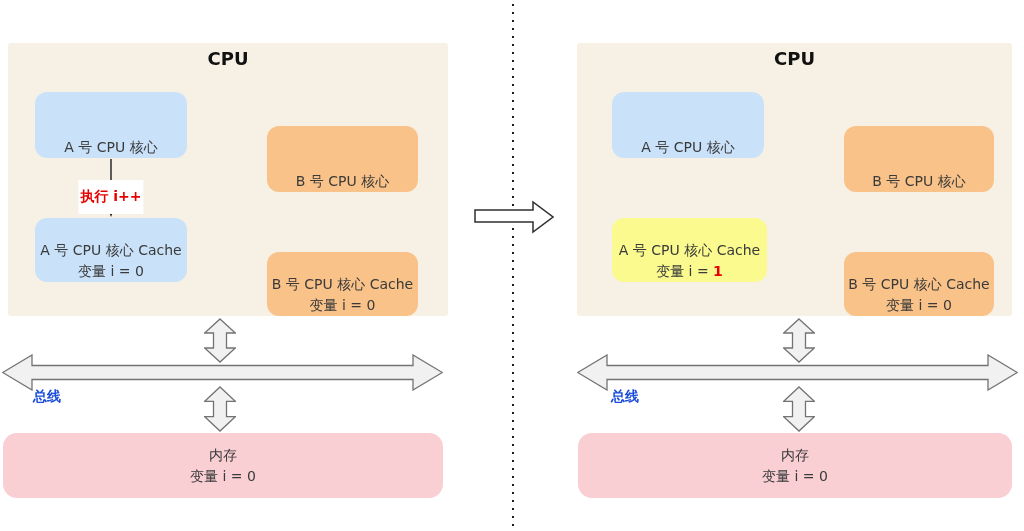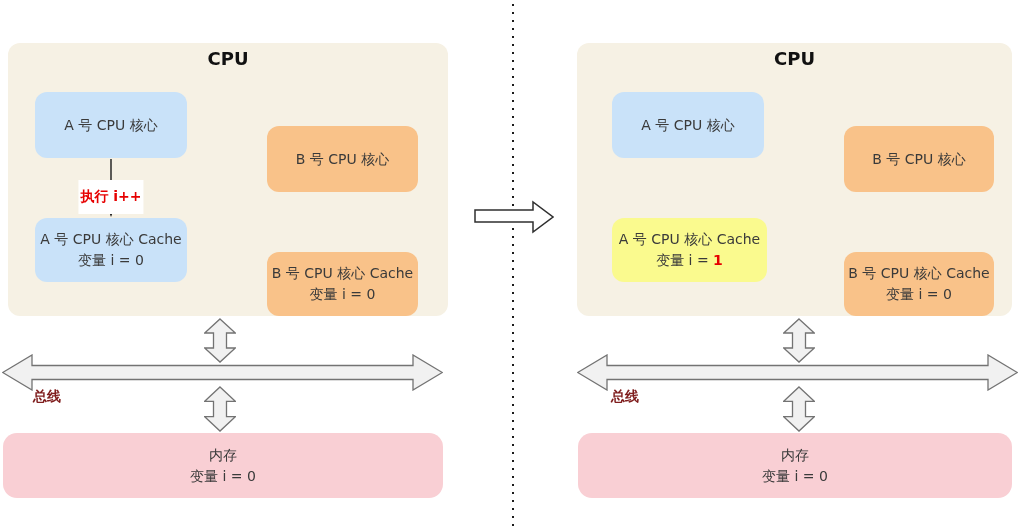--- a/index.html
+++ b/index.html
@@ -21,39 +21,39 @@
     width: 1024px;
     height: 531px;
     background: #ffffff;
     overflow: hidden;
   }
   .panel {
     position: absolute;
     top: 43px;
     height: 273px;
     background: var(--panel-bg);
-    border-radius: 12px;
+    border-radius: 3px;
   }
   .cpu-title {
     position: absolute;
     top: 5px;
     left: 0;
     width: 100%;
     text-align: center;
     font-size: 18px;
     font-weight: bold;
     color: #111111;
   }
   .box {
     position: absolute;
     border-radius: 12px;
     display: flex;
     flex-direction: column;
     align-items: center;
-    justify-content: center;
+    justify-content: flex-end;
     font-size: 14px;
     color: var(--text-color);
     text-align: center;
     line-height: 21px;
   }
   .box.blue   { background: var(--core-a-bg); }
   .box.orange { background: var(--core-b-bg); margin-top: 34px; }
   .box.yellow { background: var(--cache-highlight-bg); }
   .val-red { color: var(--highlight-red); font-weight: bold; }
   .exec-label {
@@ -65,21 +65,21 @@
     font-weight: bold;
     padding: 8px 2px;
     white-space: nowrap;
   }
   .exec-arrow-svg { position: absolute; overflow: visible; }
   .v-arrow, .bus-svg, .big-arrow-svg { position: absolute; }
   .bus-label {
     position: absolute;
     font-size: 14px;
     font-weight: bold;
-    color: #7f1d1d;
+    color: #1d4ed8;
     white-space: nowrap;
   }
   .memory {
     position: absolute;
     top: 433px;
     height: 65px;
     background: var(--memory-bg);
     border-radius: 14px;
     display: flex;
     flex-direction: column;

